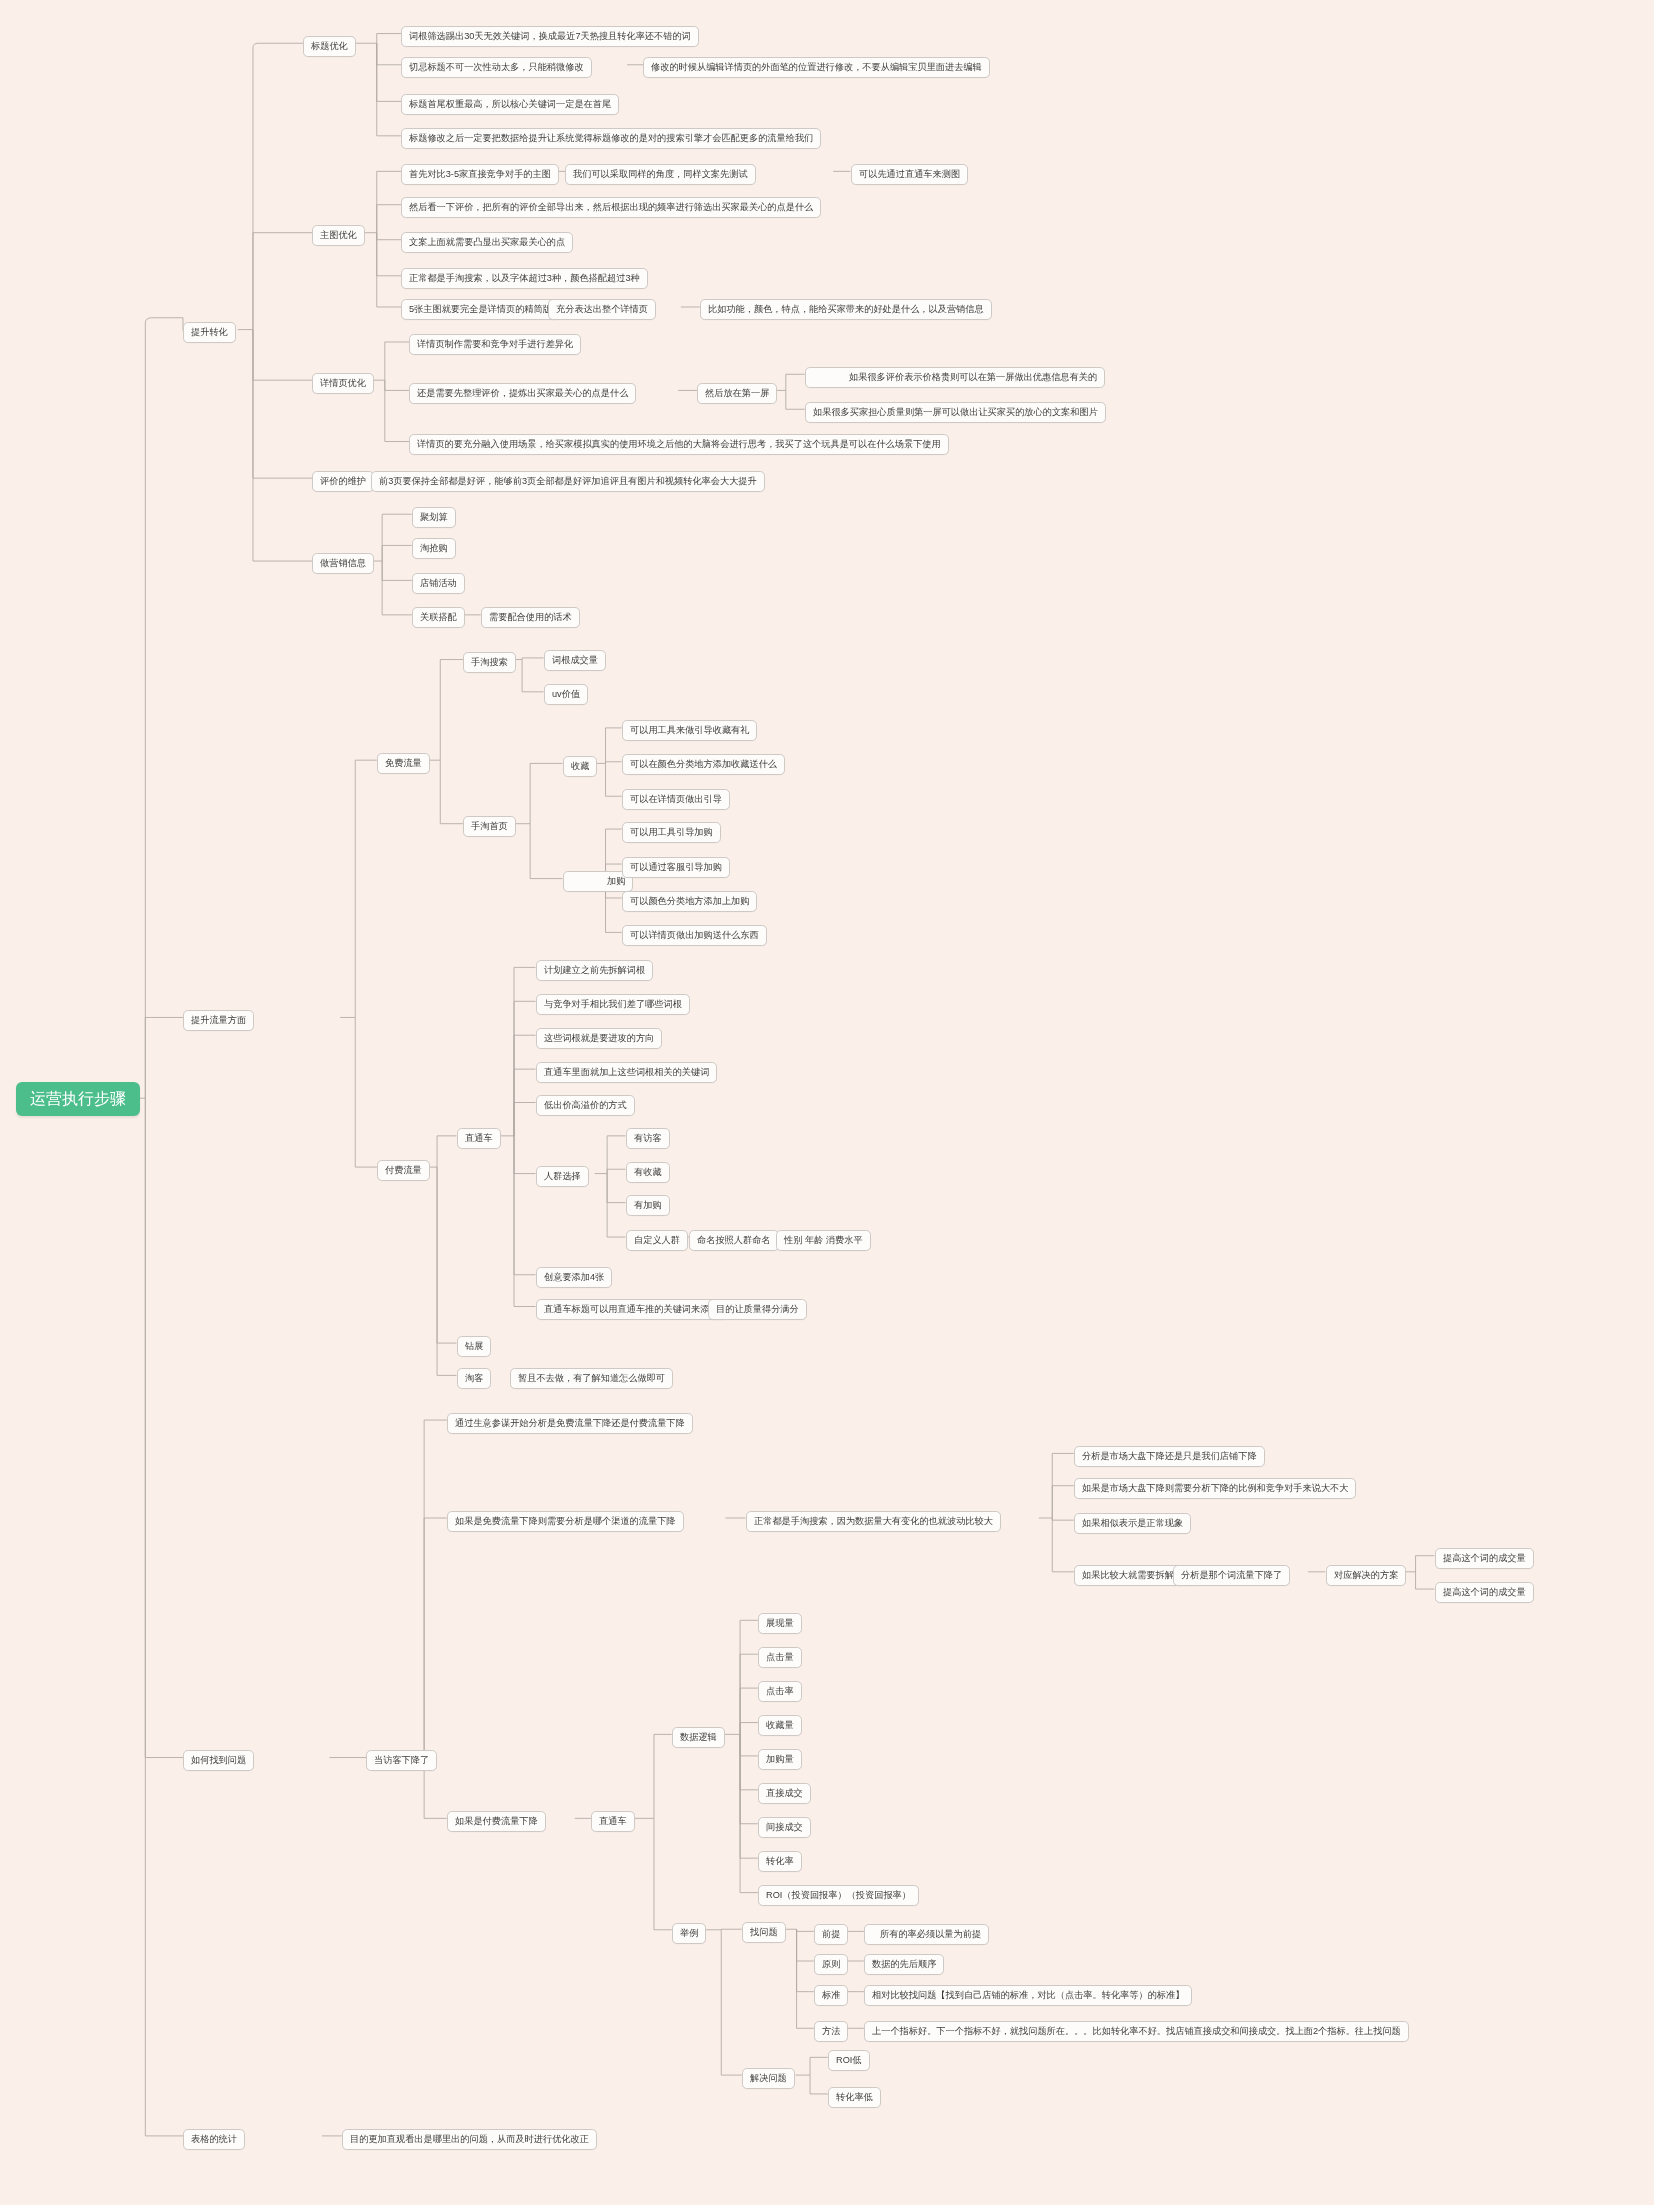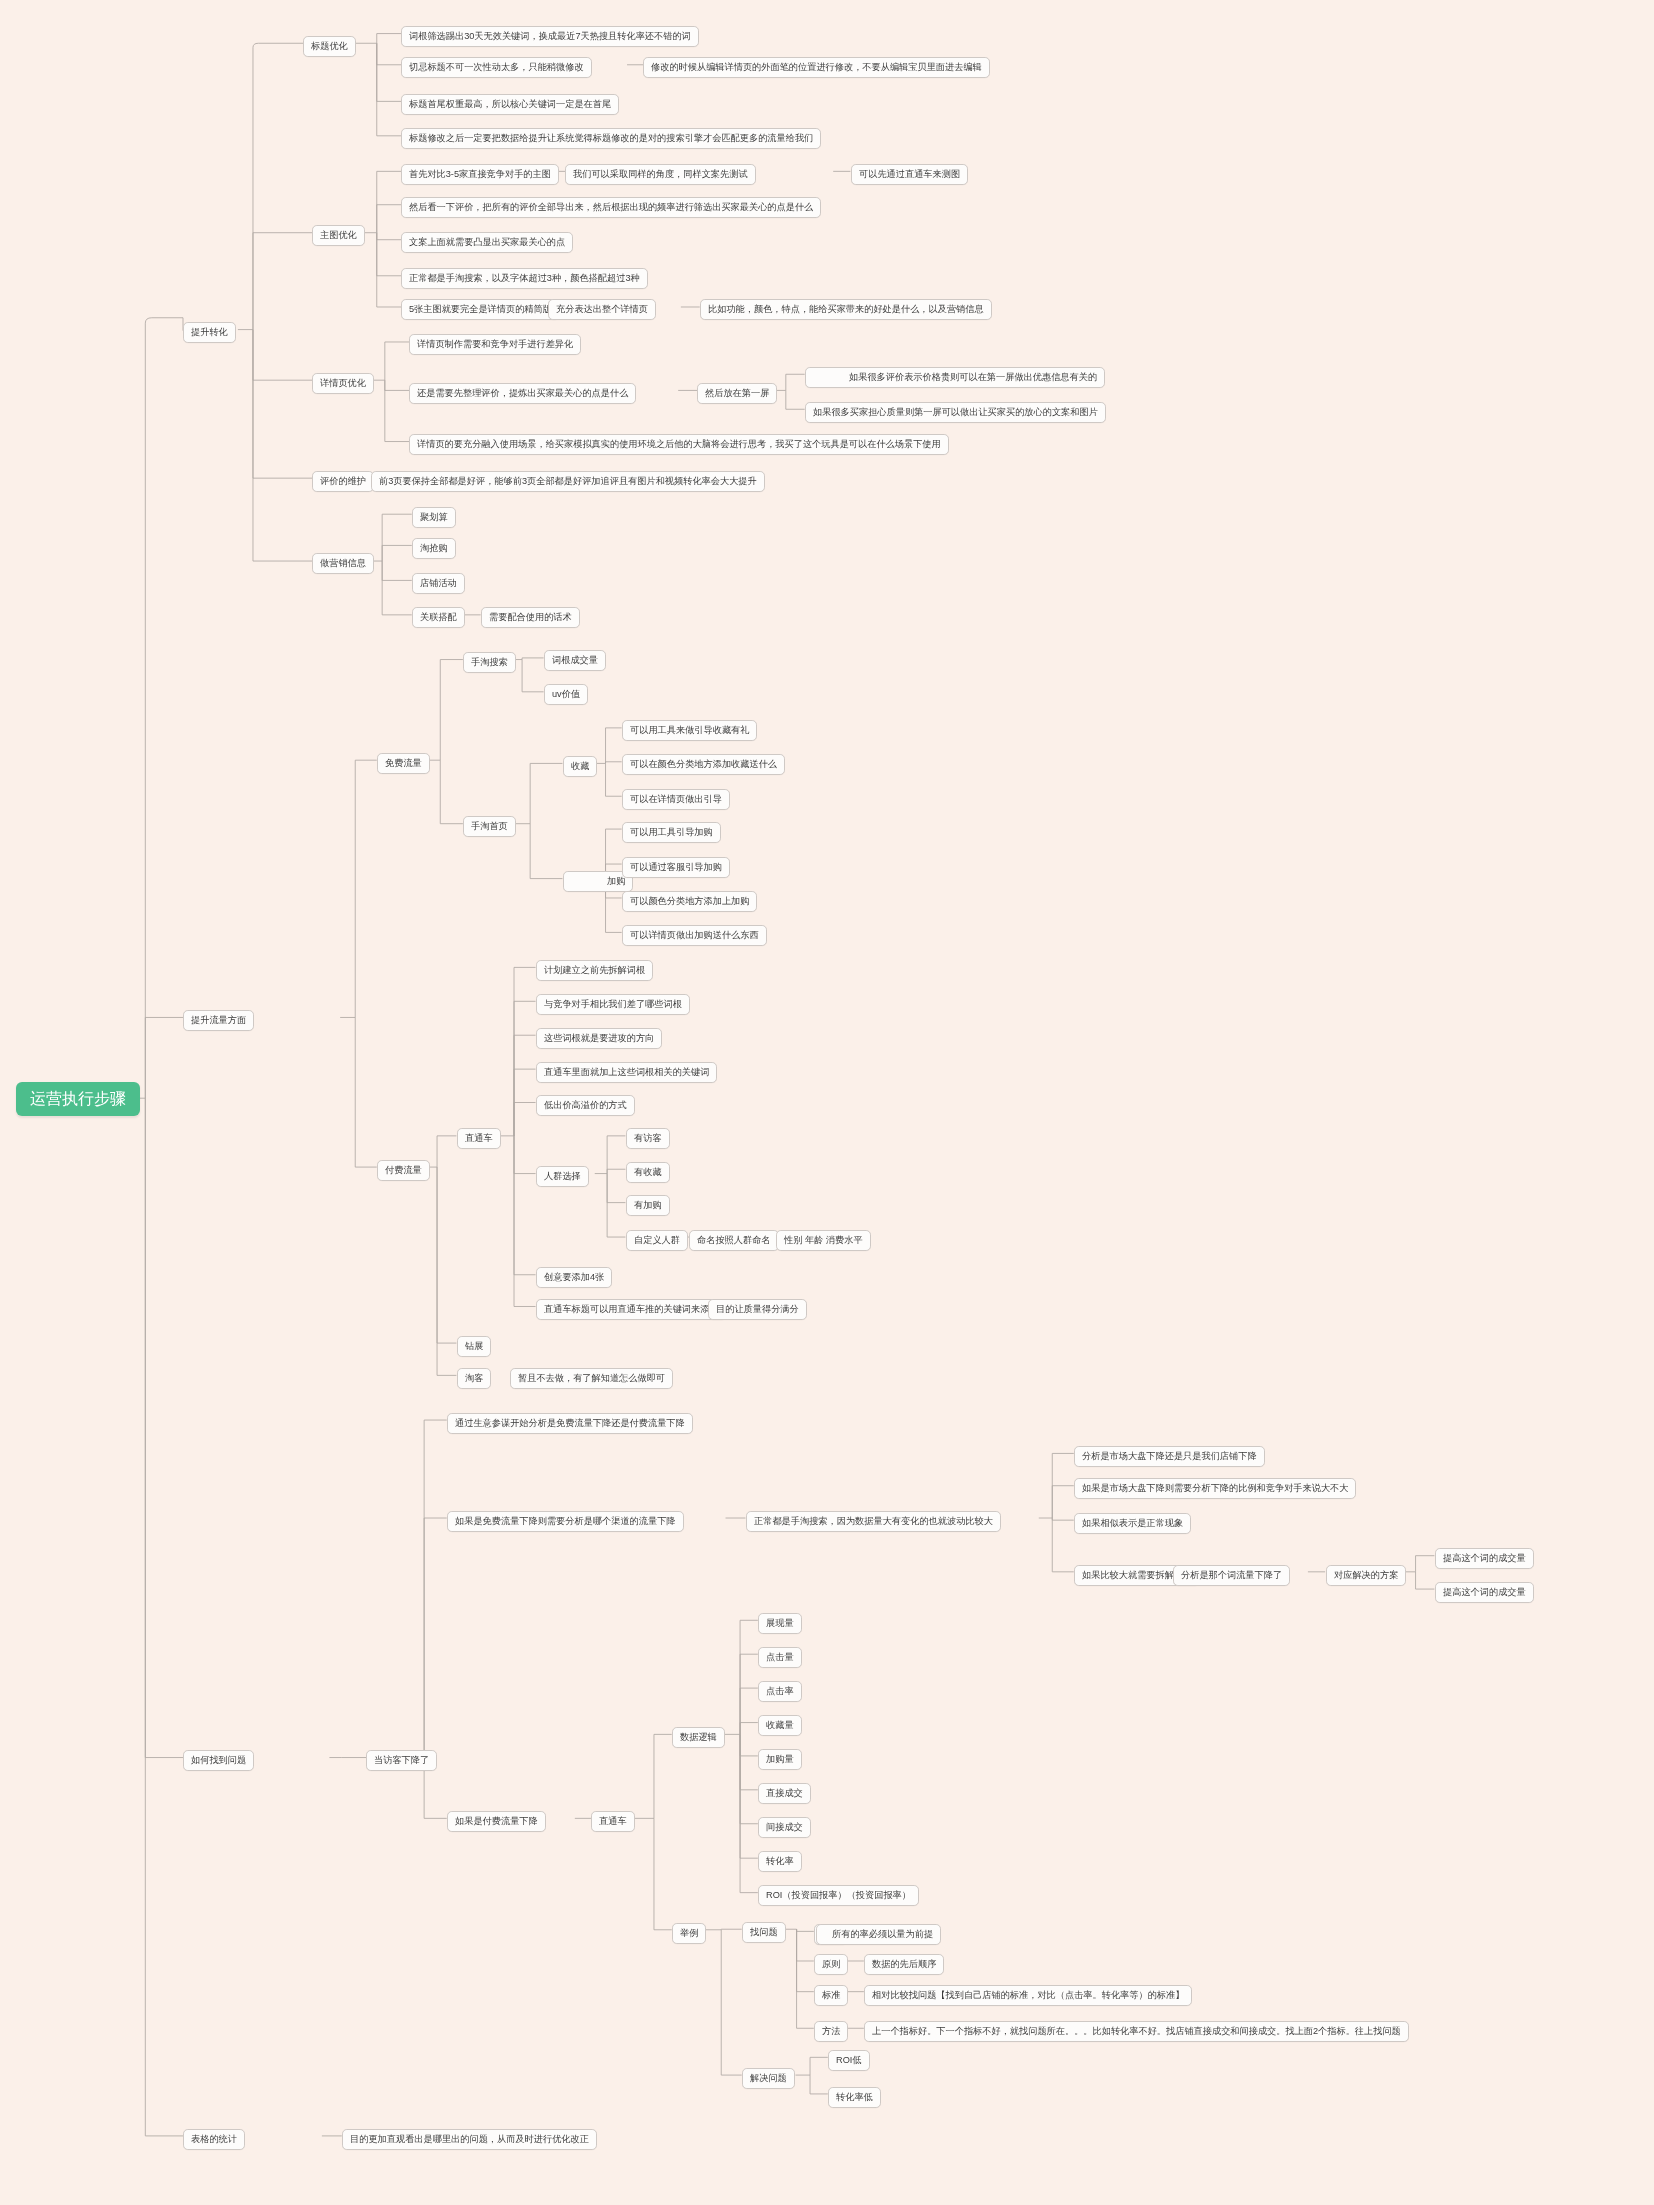--- a/index.html
+++ b/index.html
@@ -275,21 +275,21 @@
   <div class="node" style="left:758px;top:1715px;">收藏量</div>
   <div class="node" style="left:758px;top:1749px;">加购量</div>
   <div class="node" style="left:758px;top:1783px;">直接成交</div>
   <div class="node" style="left:758px;top:1817px;">间接成交</div>
   <div class="node" style="left:758px;top:1851px;">转化率</div>
   <div class="node" style="left:758px;top:1885px;">ROI（投资回报率）（投资回报率）</div>
 
   <div class="node" style="left:672px;top:1923px;">举例</div>
   <div class="node" style="left:742px;top:1922px;">找问题</div>
   <div class="node" style="left:814px;top:1924px;">前提</div>
-  <div class="node" style="left:816px;top:1924px;padding-left:15px;">所有的率必须以量为前提</div>
+  <div class="node" style="left:864px;top:1924px;padding-left:15px;">所有的率必须以量为前提</div>
   <div class="node" style="left:814px;top:1954px;">原则</div>
   <div class="node" style="left:864px;top:1954px;">数据的先后顺序</div>
   <div class="node" style="left:814px;top:1985px;">标准</div>
   <div class="node" style="left:864px;top:1985px;">相对比较找问题【找到自己店铺的标准，对比（点击率。转化率等）的标准】</div>
   <div class="node" style="left:814px;top:2021px;">方法</div>
   <div class="node" style="left:864px;top:2021px;">上一个指标好。下一个指标不好，就找问题所在。。。比如转化率不好。找店铺直接成交和间接成交。找上面2个指标。往上找问题</div>
   <div class="node" style="left:742px;top:2068px;">解决问题</div>
   <div class="node" style="left:828px;top:2050px;">ROI低</div>
   <div class="node" style="left:828px;top:2087px;">转化率低</div>
 

